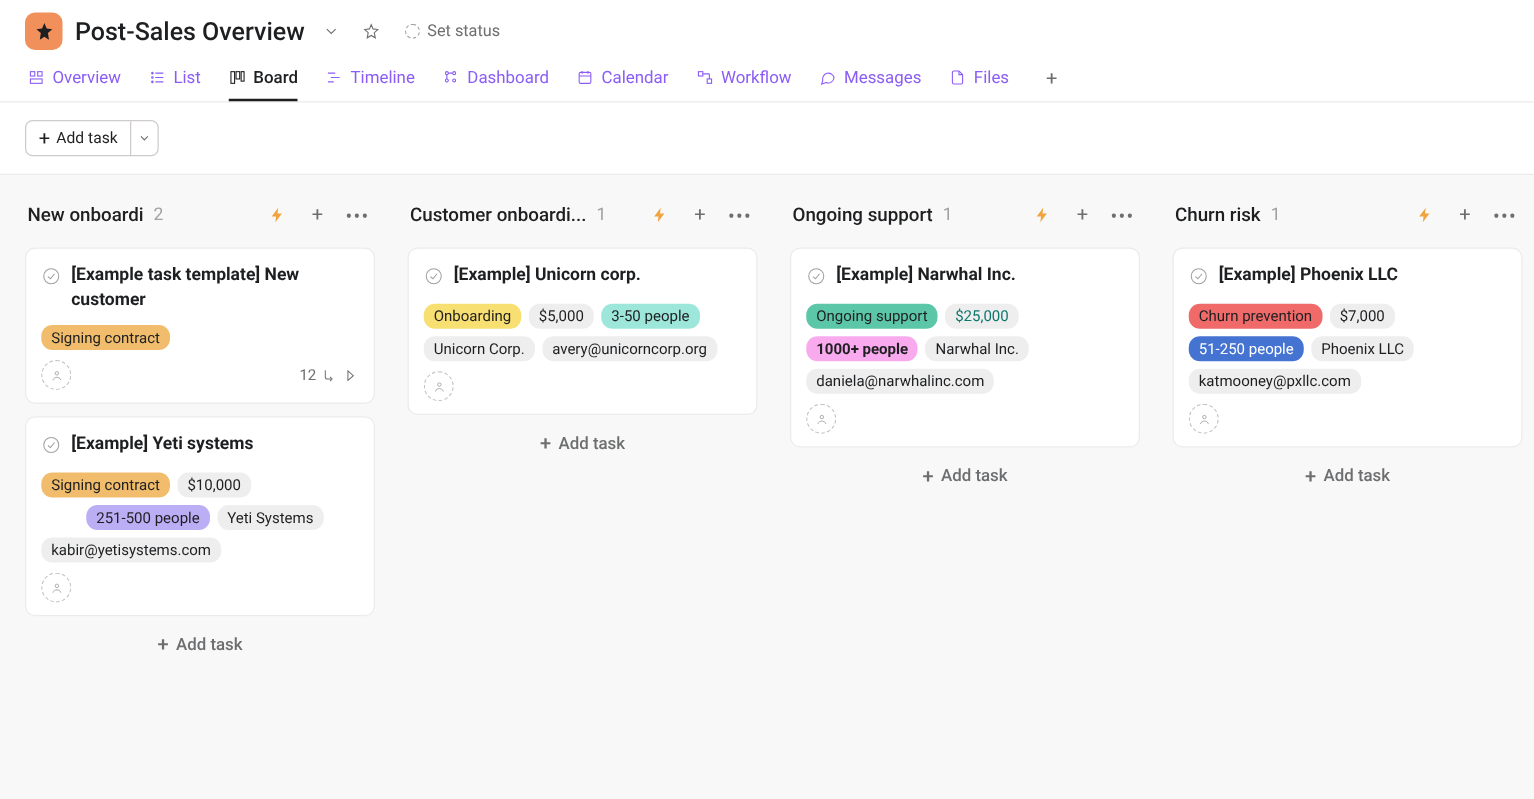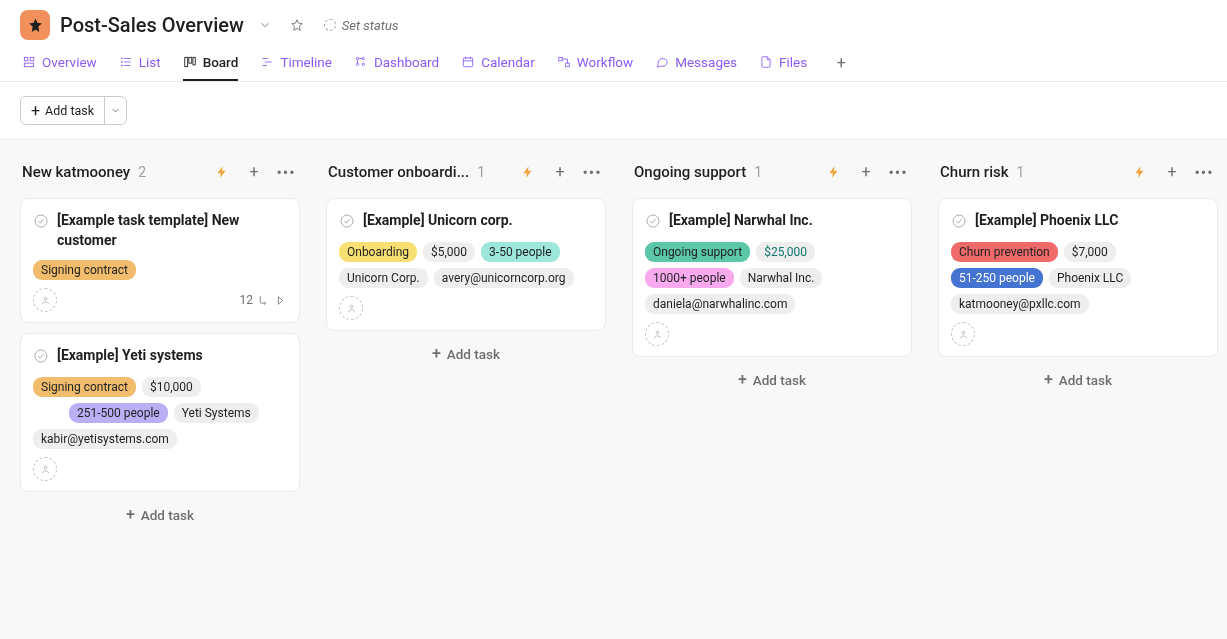--- a/index.html
+++ b/index.html
@@ -41,21 +41,20 @@
     color: #6d6e6f;
   }
   .header-iconbtn svg { width: 14px; height: 14px; stroke: #6d6e6f; fill: none; stroke-width: 1.5; }
   .set-status {
     display: flex;
     align-items: center;
     gap: 6px;
     color: #6d6e6f;
     font-size: 13px;
     margin-left: 6px;
-    font-style: italic;
   }
   .status-circle {
     width: 12px; height: 12px; border-radius: 50%;
     border: 1.5px dashed #a2a0a2;
   }
   
   .tabs {
     display: flex;
     align-items: center;
     gap: 22px;
@@ -337,21 +336,21 @@
       <svg viewBox="0 0 24 24" width="11" height="11" stroke="#6d6e6f" fill="none" stroke-width="2">
           <polyline points="6 9 12 15 18 9"></polyline>
         </svg>
     </div>
   </div>
 </div>
 
 <div class="board" id="board">
     <div class="column">
       <div class="col-header">
-        <span class="col-title">New katmooney</span>
+        <span class="col-title">New onboardi</span>
         <span class="col-count">2</span>
         <span class="col-spacer"></span>
         <span class="col-action bolt">
           <svg viewBox="0 0 24 24" fill="#f1a33c" stroke="none">
             <path d="M13 2L4 14h6l-1 8 9-12h-6z"></path>
           </svg>
         </span>
         <span class="col-action">
           <span class="plus-sm">+</span>
         </span>
@@ -490,21 +489,21 @@
           <div class="card-title-row">
             <span class="check-circle"><svg viewBox="0 0 24 24">
                 <circle cx="12" cy="12" r="9"></circle>
                 <polyline points="8 12.5 11 15 16 9"></polyline>
               </svg></span>
             <span class="card-title">[Example] Narwhal Inc.</span>
           </div>
           <div class="tags">
             <span class="tag" style="background: rgb(92, 198, 168); color: rgb(30, 31, 33);">Ongoing support</span>
             <span class="tag" style="background: rgb(238, 238, 238); color: #0f766e;">$25,000</span>
-            <span class="tag" style="background: rgb(249, 170, 239); color: rgb(30, 31, 33);">1000+ people</span>
+            <span class="tag" style="background: rgb(249, 170, 239); color: rgb(30, 31, 33); font-weight: bold;">1000+ people</span>
             <span class="tag" style="background: rgb(238, 238, 238); color: rgb(30, 31, 33);">Narwhal Inc.</span>
             <span class="tag" style="background: rgb(238, 238, 238); color: rgb(30, 31, 33);">daniela@narwhalinc.com</span>
           </div>
           <div class="card-footer">
             <span class="assignee-empty">
               <svg viewBox="0 0 24 24">
                 <circle cx="12" cy="8" r="3"></circle>
                 <path d="M5 20c1-4 5-5 7-5s6 1 7 5"></path>
               </svg>
             </span>

